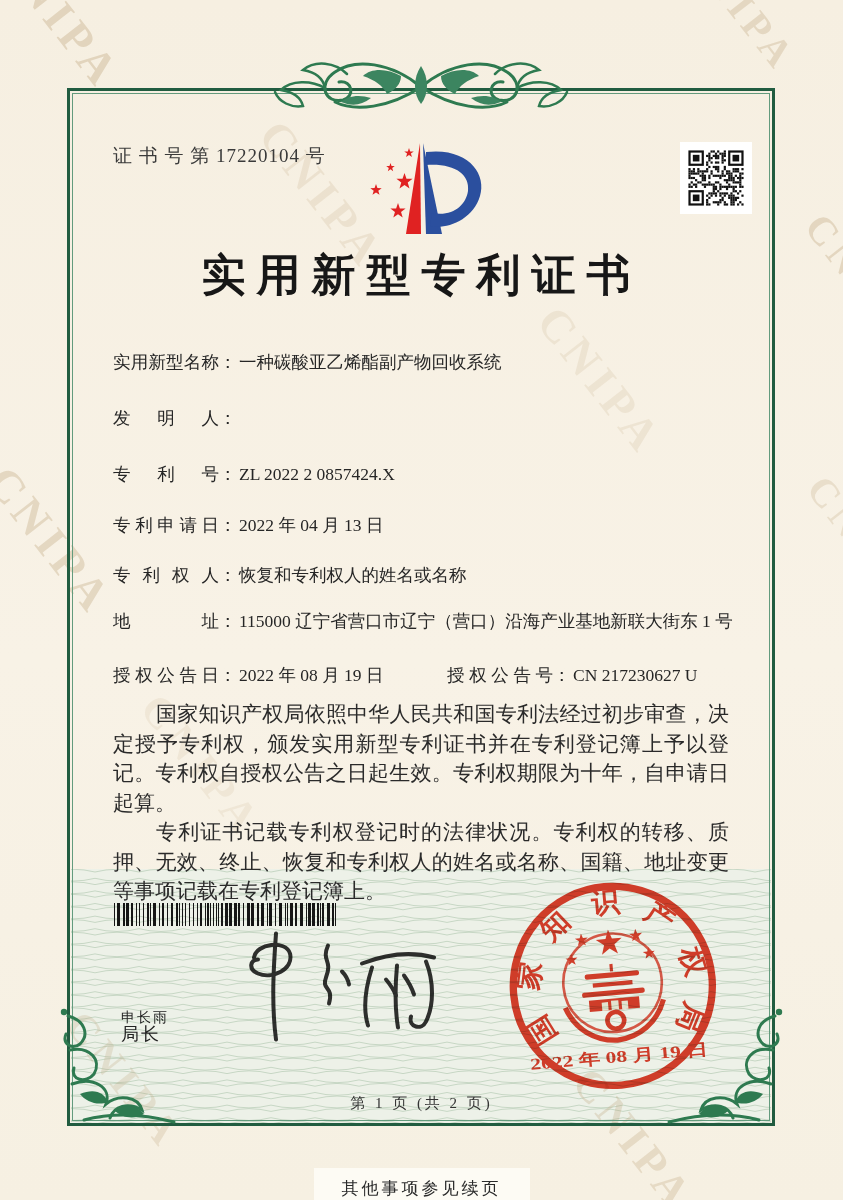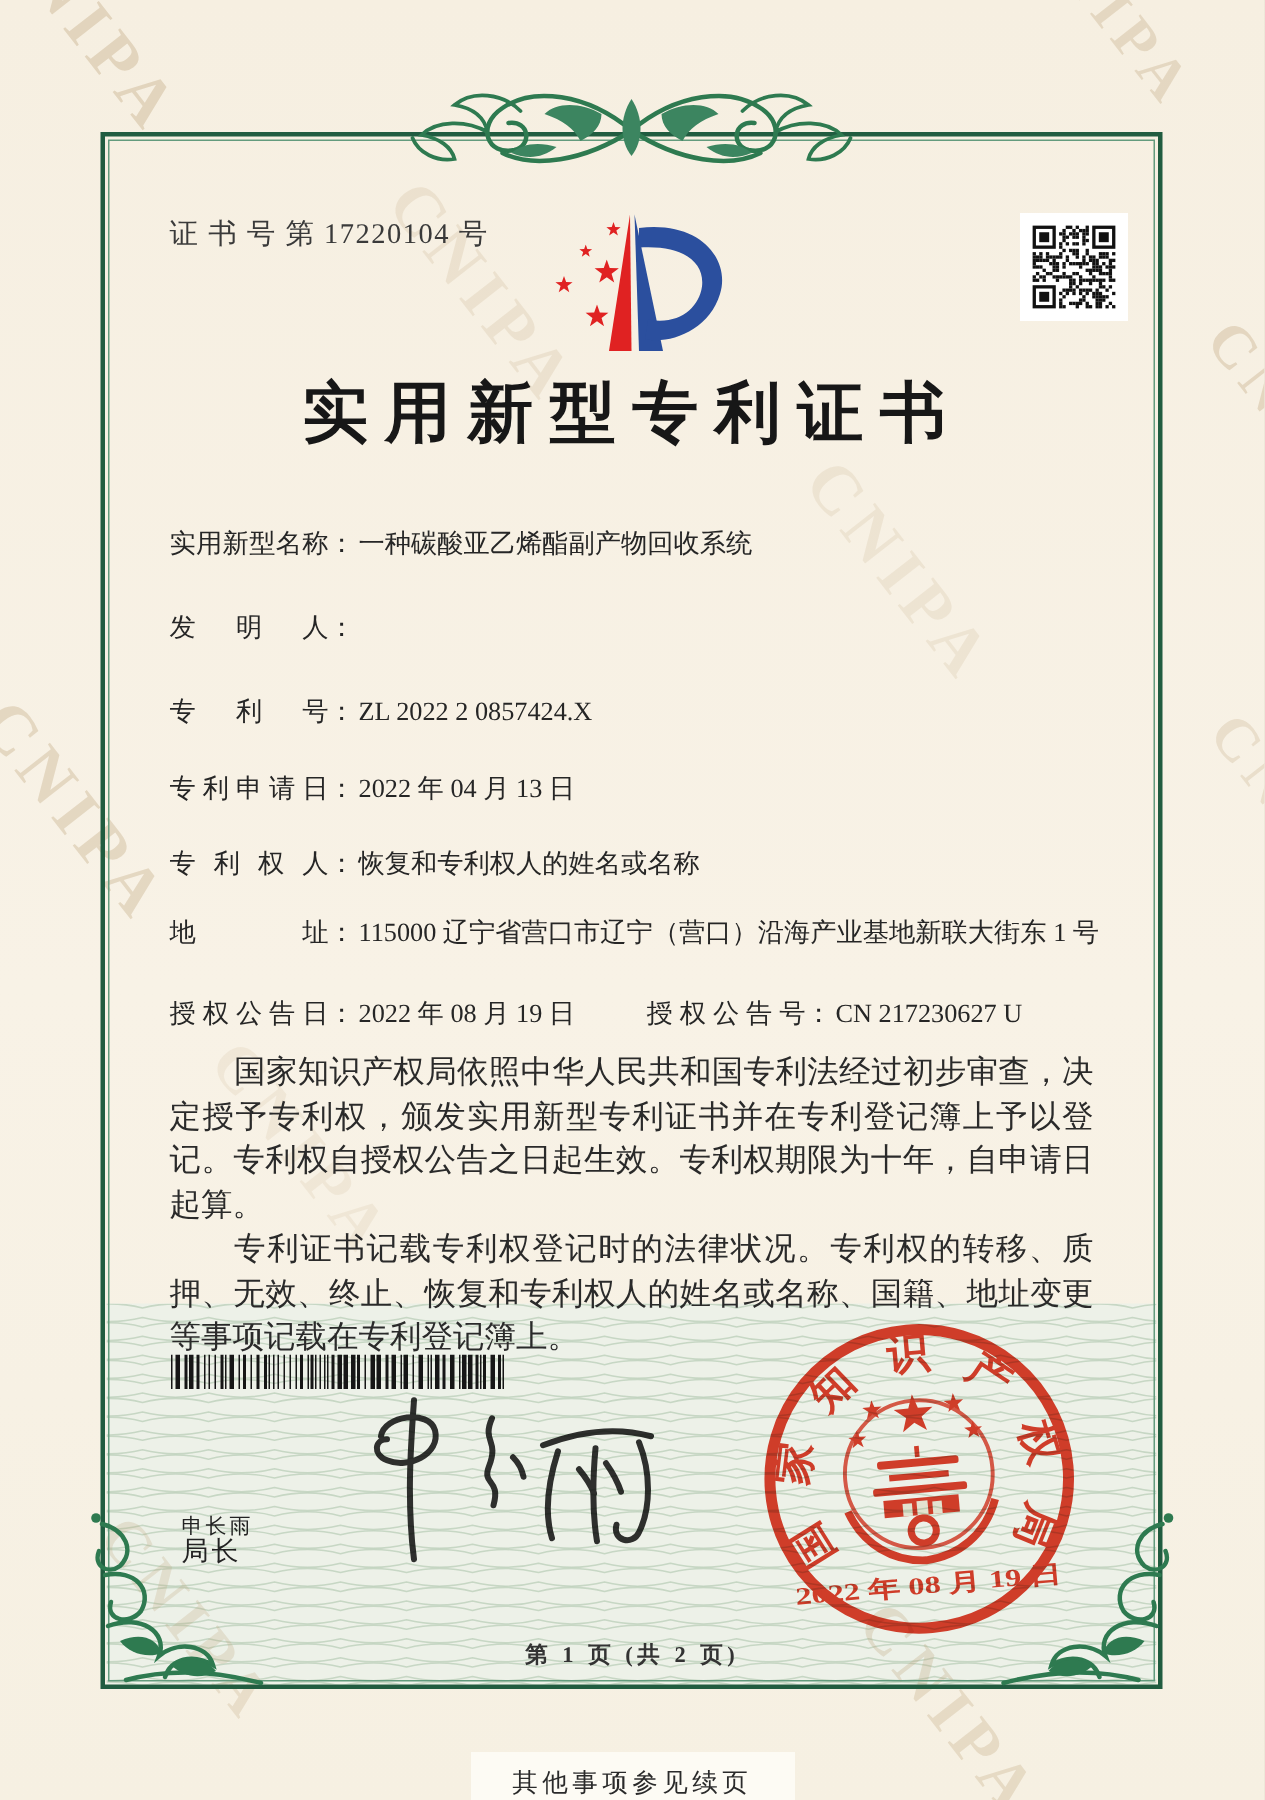--- a/index.html
+++ b/index.html
@@ -47,40 +47,40 @@
          font-size:44px;letter-spacing:11px;font-weight:700;color:#171717;}
 
   .frow{position:absolute;left:113px;width:622px;display:flex;font-size:17.5px;
         line-height:27px;color:#262626;}
   .flabel{width:106px;flex:none;text-align:justify;text-align-last:justify;}
   .fcolon{flex:none;width:20px;}
   .fvalue{flex:1;}
   .fr0{top:349px}.fr1{top:405px}.fr2{top:461px}.fr3{top:512px}.fr4{top:562px}
   .fr5{top:608px}.frg{top:662px}
   .grant-g1{display:flex;width:318px;flex:none;}
-  .grant-g2{display:flex;flex:1;}
+  .grant-g2{display:flex;flex:1;margin-left:16px;}
 
   .paras{position:absolute;left:113px;width:616px;top:700px;}
   .paras p{margin:0;font-size:21px;line-height:29.5px;text-indent:2.05em;
            text-align:justify;color:#2a2a2a;}
 
   .barcode{position:absolute;left:114px;top:903px;width:224px;height:23px;}
   .barcode svg{display:block;}
 
   .officer-title{position:absolute;left:121px;top:978px;font-family:"Liberation Sans",sans-serif;
                  font-size:18px;font-weight:500;letter-spacing:2px;color:#222;margin-top:44px;}
   .officer-name{position:absolute;left:121px;top:1009px;font-family:"Liberation Sans",sans-serif;
                 font-size:14px;font-weight:500;letter-spacing:2px;color:#222;text-align:center;}
 
   .signature{position:absolute;left:236px;top:926px;width:215px;height:118px;mix-blend-mode:multiply;}
   .seal{position:absolute;left:503px;top:878px;width:220px;height:220px;
         transform:rotate(-5deg);mix-blend-mode:multiply;opacity:.94;}
 
   .page-number{position:absolute;left:0;right:0;top:1094px;text-align:center;
-               font-size:15px;letter-spacing:3px;color:#333;font-weight:bold;}
+               font-size:15px;letter-spacing:3px;color:#333;}
   .footer-box{position:absolute;left:50%;transform:translateX(-50%);top:1136px;
               background:#fdfbf4;padding:9px 28px;font-size:17px;letter-spacing:3px;color:#2a2a2a;margin-top:32px;}
 </style>
 </head>
 <body>
 
 <svg width="0" height="0" style="position:absolute" aria-hidden="true">
   <defs>
     <symbol id="star5" viewBox="-10 -10 20 20">
       <path d="M0 -10 L2.35 -3.24 L9.51 -3.09 L3.8 1.24 L5.88 8.09 L0 4 L-5.88 8.09 L-3.8 1.24 L-9.51 -3.09 L-2.35 -3.24 Z"></path>

